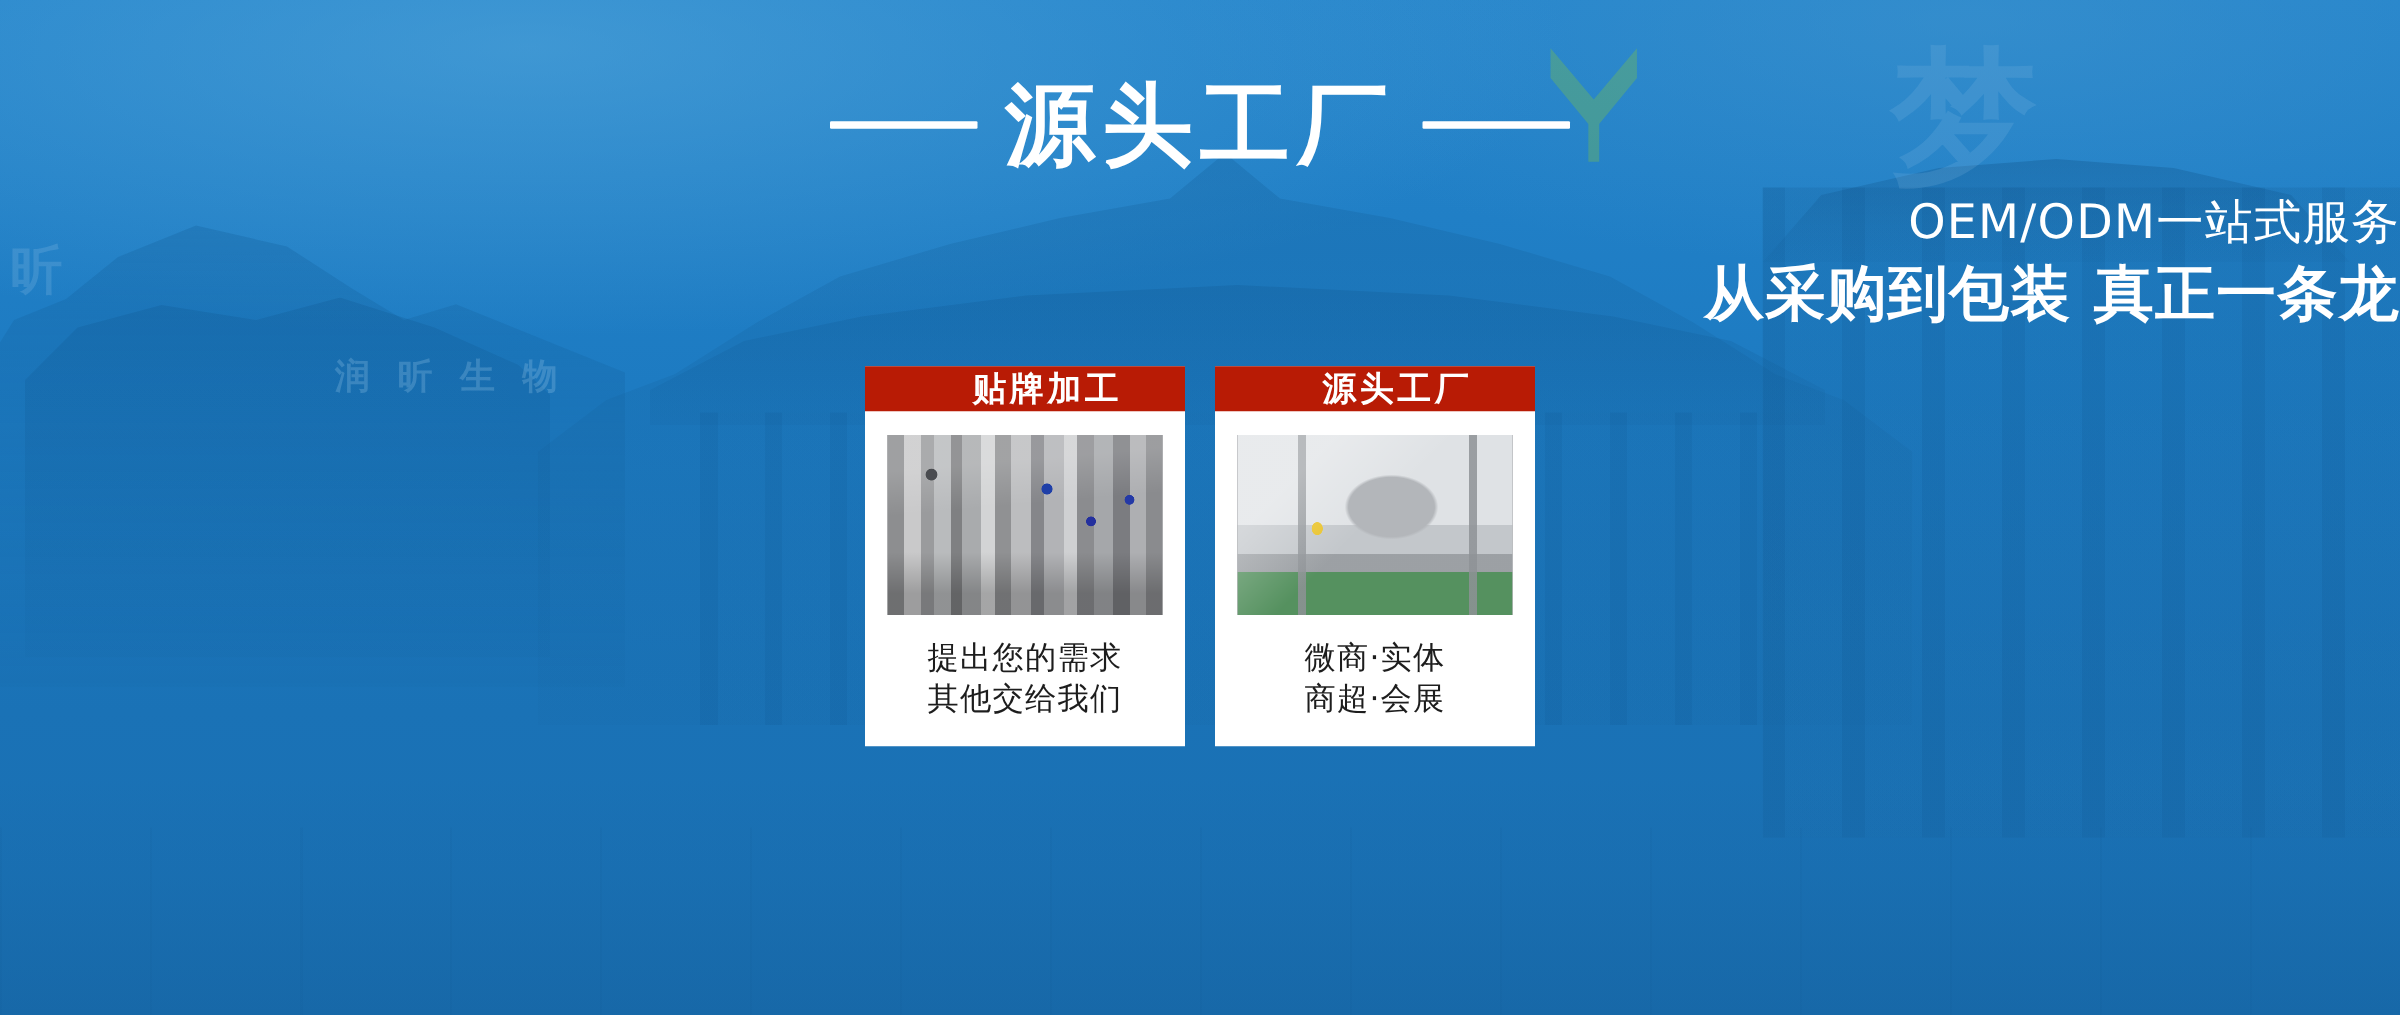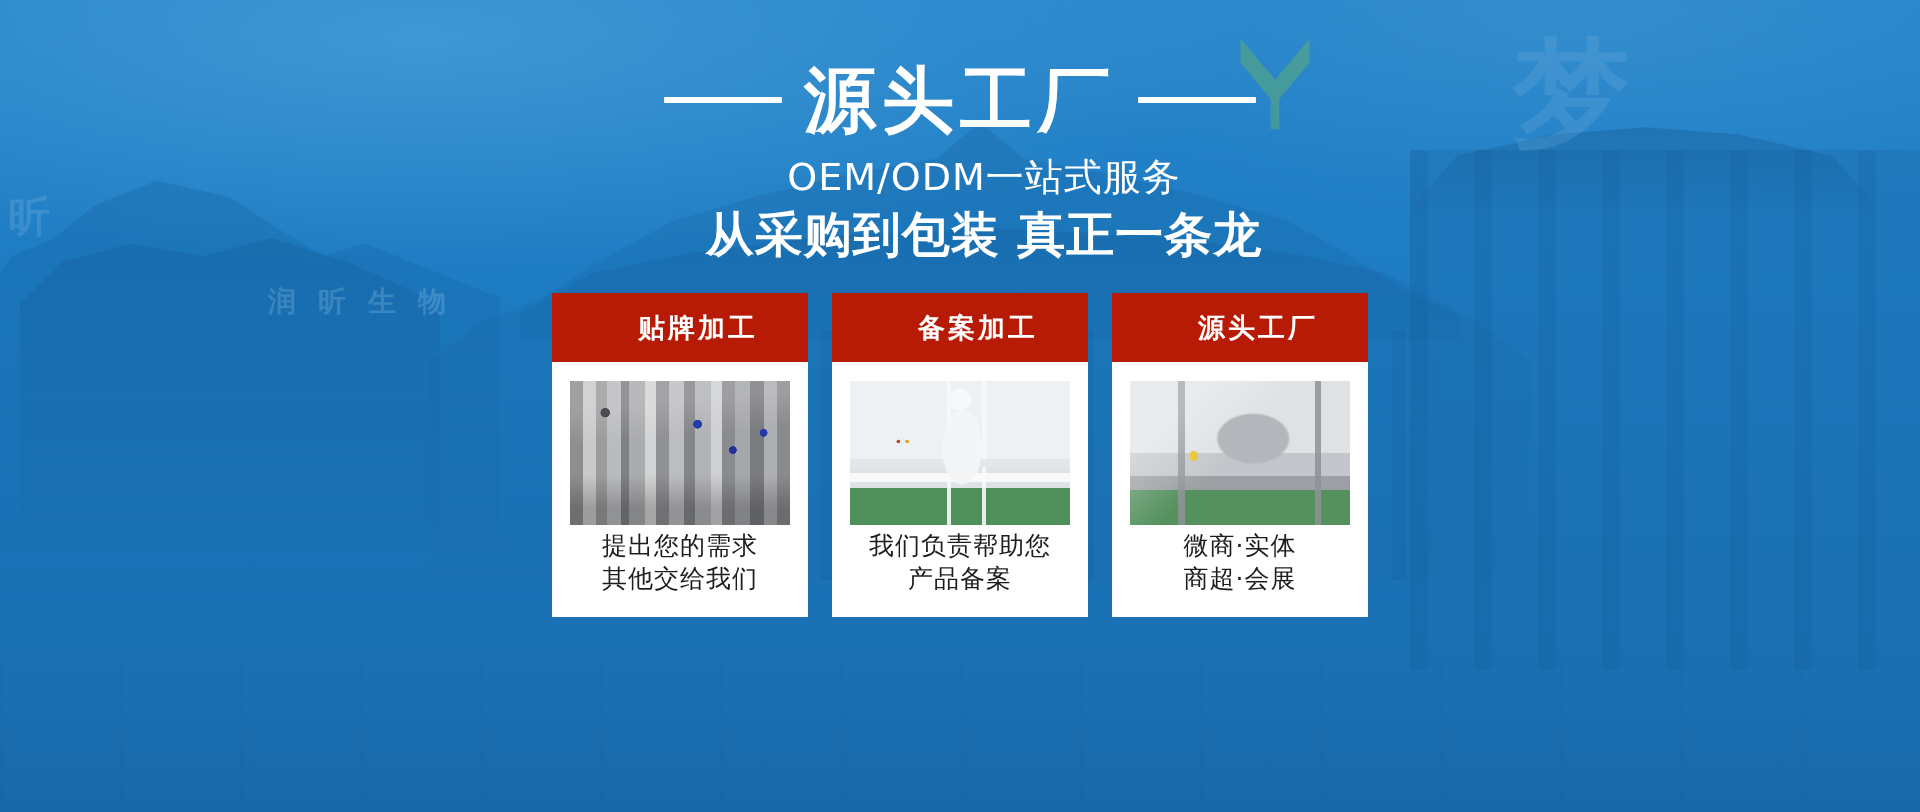--- a/index.html
+++ b/index.html
@@ -125,21 +125,21 @@
     font-family:"DejaVu Sans","Liberation Sans",sans-serif;
     font-weight:700;
     font-size:72px;
     line-height:1;
     color:#ffffff;
     letter-spacing:6px;
     white-space:nowrap;
   }
 
   .sub1, .sub2 {
-    position:absolute; left:0; width:100%; text-align:center;
+    position:absolute; left:0; width:100%; text-align:right;
     color:#ffffff; white-space:nowrap;padding-left:48px;
   }
   .sub1 {
     top:152px; font-size:38px; font-weight:400; letter-spacing:1px;
     font-family:"DejaVu Sans","Liberation Sans",sans-serif;
   }
   .sub2 {
     top:203px; font-size:48px; font-weight:700; letter-spacing:1px;
     font-family:"DejaVu Sans","Liberation Sans",sans-serif;
   }
@@ -149,37 +149,37 @@
     position:absolute; left:0; top:293px; width:100%;
     display:flex; justify-content:center; gap:24px;
   }
   .card {
     width:256px;
     background:#ffffff;
     display:flex; flex-direction:column; align-items:center;
     padding-bottom:2px;
   }
   .card-head {
-    width:100%; height:69px;
+    width:100%; height:36px;
     background:#b81b05;
     color:#ffffff;
     display:flex; align-items:center; justify-content:center;
     font-size:27px; font-weight:700; letter-spacing:3px;
     font-family:"DejaVu Sans","Liberation Sans",sans-serif;
     padding-left:36px;
   }
   .card-photo {
     width:220px; height:144px;
     margin-top:19px;
     overflow:hidden;
     position:relative;
     background:#6d6f72;
   }
   .card-cap {
-    margin-top:4px;
+    margin-top:17px;
     margin-bottom:20px;
     text-align:center;
     color:#1d1d1d;
     font-size:25px;
     line-height:1.32;
     letter-spacing:1px;
     font-family:"DejaVu Sans","Liberation Sans",sans-serif;
   }
   .card-cap span { display:block; }
 
@@ -323,30 +323,20 @@
       <div class="card-photo">
           <span class="ph1"></span>
         </div>
       <div class="card-cap">
         <span>提出您的需求</span>
         <span>其他交给我们</span>
       </div>
     </div>
 
 
-    <div class="card">
-      <div class="card-head">备案加工</div>
-      <div class="card-photo">
-          <span class="ph3"></span>
-        </div>
-      <div class="card-cap">
-        <span>我们负责帮助您</span>
-        <span>产品备案</span>
-      </div>
-    </div>
 
     <div class="card">
       <div class="card-head">源头工厂</div>
       <div class="card-photo">
           <span class="ph4"></span>
         </div>
       <div class="card-cap">
         <span>微商·实体</span>
         <span>商超·会展</span>
       </div>

